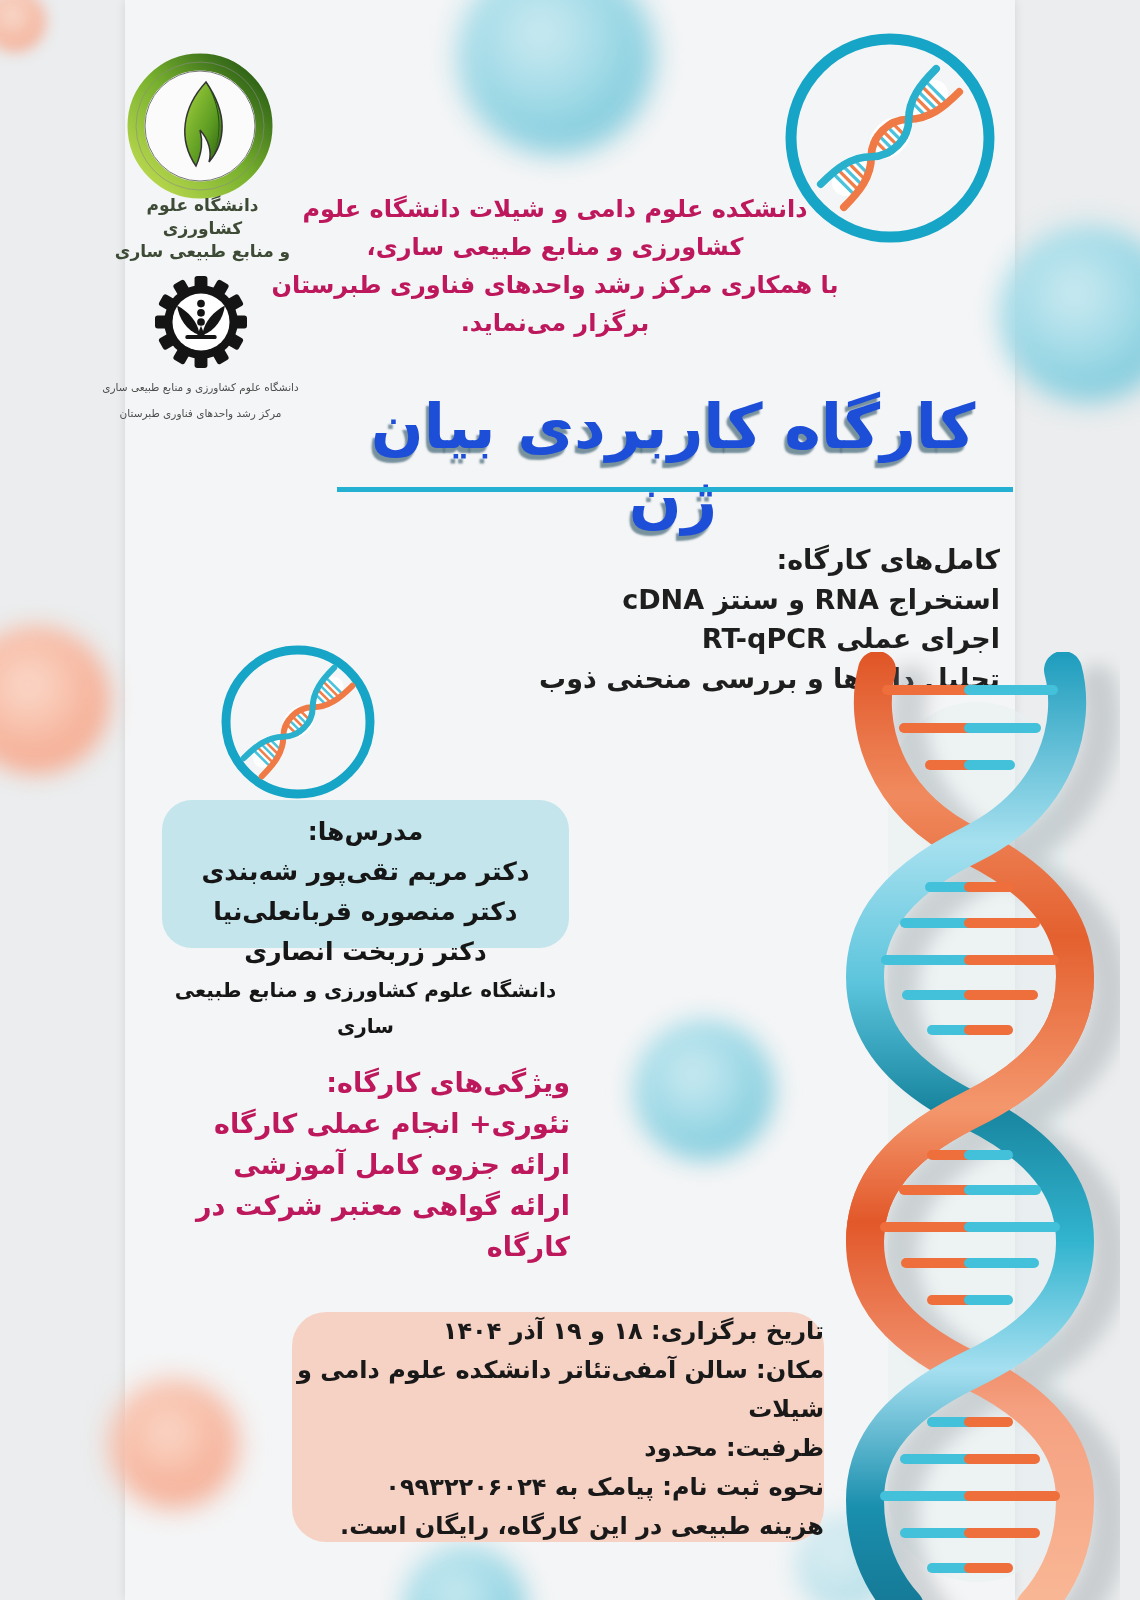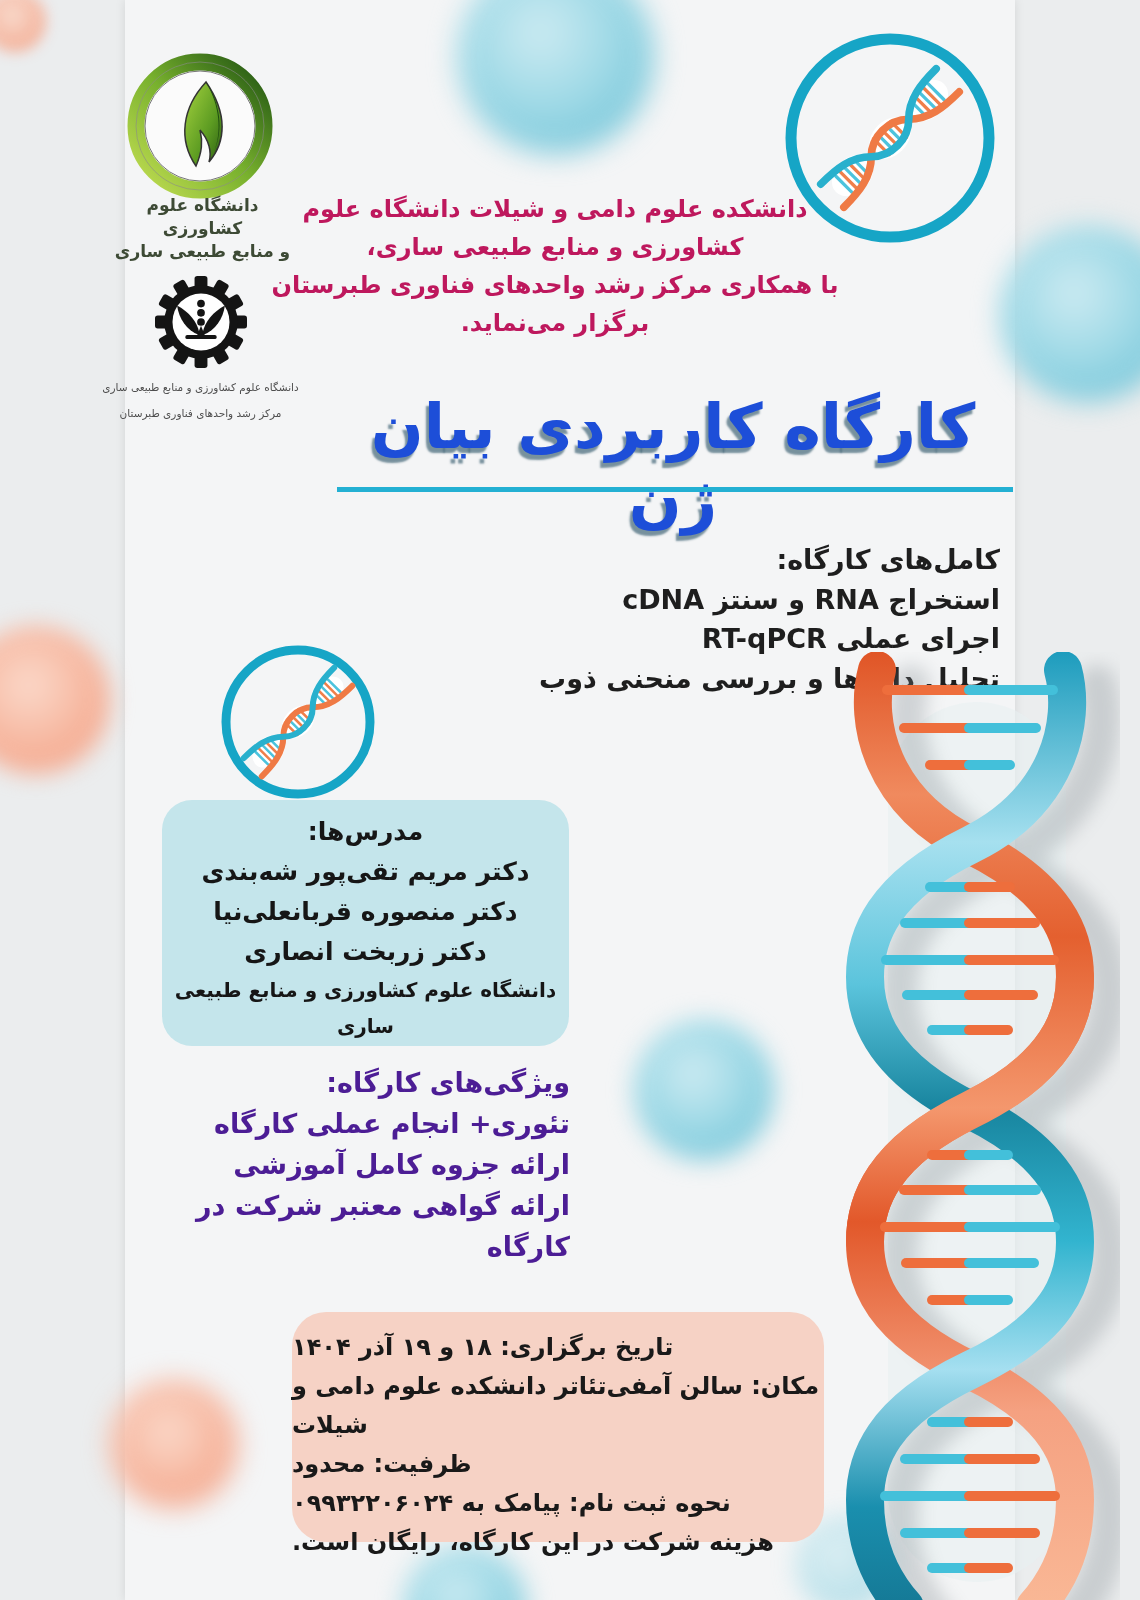--- a/index.html
+++ b/index.html
@@ -31,30 +31,30 @@
   .dna-badge-left{position:absolute;left:218px;top:642px;}
 
   .poster-title{position:absolute;left:330px;top:390px;width:686px;text-align:center;direction:rtl;
             font-size:62px;font-weight:bold;color:#1d4ed8;
             text-shadow:-3px 5px 2px rgba(16,62,84,0.55);}
   .title-underline{position:absolute;left:337px;top:487px;width:676px;height:5px;background:#23b0d3;}
 
   .topics{position:absolute;right:140px;top:540px;width:570px;text-align:right;direction:rtl;
             font-size:27px;font-weight:bold;color:#1e1e1e;line-height:39.5px;}
 
-  .instructors{position:absolute;left:162px;top:800px;width:407px;height:246px;background:#c4e5eb;
+  .instructors{position:absolute;left:162px;top:800px;width:407px;height:148px;background:#c4e5eb;
             border-radius:30px;text-align:center;direction:rtl;color:#161616;padding-top:12px;box-sizing:border-box;}
   .instructors .line{font-size:25px;font-weight:bold;line-height:40px;}
   .instructors .affil{font-size:20px;font-weight:bold;line-height:36px;}
 
   .features{position:absolute;right:570px;top:1062px;width:460px;text-align:right;direction:rtl;
-            font-size:27px;font-weight:bold;color:#4c1d95;line-height:41px;}
+            font-size:27px;font-weight:bold;color:#be185d;line-height:41px;}
 
   .details{position:absolute;left:292px;top:1312px;width:532px;height:230px;background:#f6d2c5;
-            border-radius:34px;text-align:left;direction:rtl;color:#191919;padding-top:16px;box-sizing:border-box;}
+            border-radius:34px;text-align:right;direction:rtl;color:#191919;box-sizing:border-box;}
   .details .line{font-size:24px;font-weight:bold;line-height:39px;}
 
   .dna-big{position:absolute;left:830px;top:652px;}
 </style>
 </head>
 <body>
 
 <div class="page">
   <div class="panel"></div>
 
@@ -272,15 +272,15 @@
     <div>تئوری+ انجام عملی کارگاه</div>
     <div>ارائه جزوه کامل آموزشی</div>
     <div>ارائه گواهی معتبر شرکت در کارگاه</div>
   </div>
 
   <div class="details">
     <div class="line">تاریخ برگزاری: ۱۸ و ۱۹ آذر ۱۴۰۴</div>
     <div class="line">مکان: سالن آمفی‌تئاتر دانشکده علوم دامی و شیلات</div>
     <div class="line">ظرفیت: محدود</div>
     <div class="line">نحوه ثبت نام: پیامک به ۰۹۹۳۲۲۰۶۰۲۴</div>
-    <div class="line">هزینه شرکت در این کارگاه، رایگان است.</div>
+    <div class="line">هزینه طبیعی در این کارگاه، رایگان است.</div>
   </div>
 </div>
 
 </body></html>

